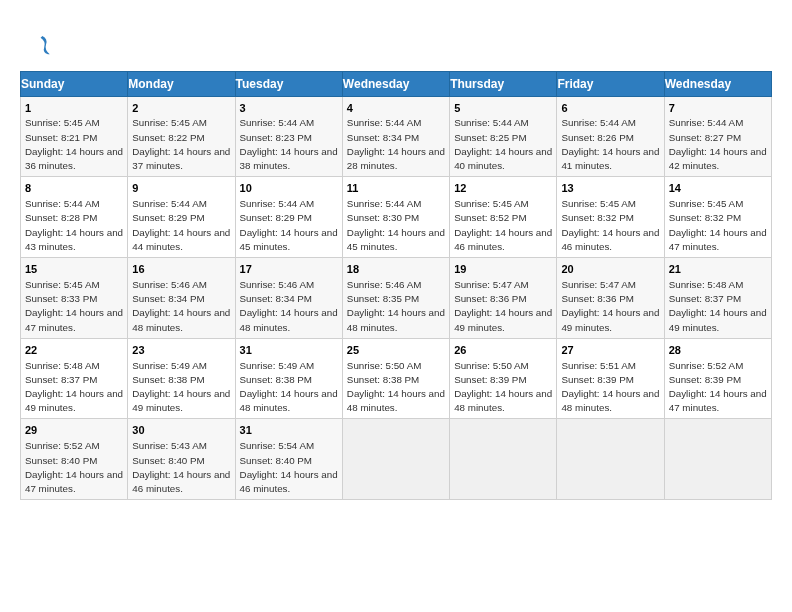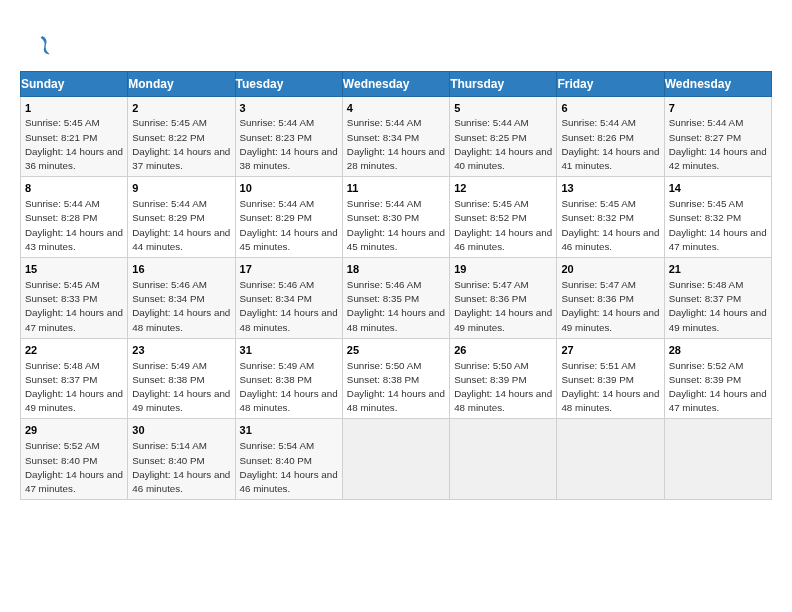--- a/index.html
+++ b/index.html
@@ -160,21 +160,21 @@
           <td><span class="day-num">22</span><span class="day-info">Sunrise: 5:48 AM</span><br><span class="day-info">Sunset: 8:37 PM</span><br><span class="day-info">Daylight: 14 hours and 49 minutes.</span></td>
           <td><span class="day-num">23</span><span class="day-info">Sunrise: 5:49 AM</span><br><span class="day-info">Sunset: 8:38 PM</span><br><span class="day-info">Daylight: 14 hours and 49 minutes.</span></td>
           <td><span class="day-num">31</span><span class="day-info">Sunrise: 5:49 AM</span><br><span class="day-info">Sunset: 8:38 PM</span><br><span class="day-info">Daylight: 14 hours and 48 minutes.</span></td>
           <td><span class="day-num">25</span><span class="day-info">Sunrise: 5:50 AM</span><br><span class="day-info">Sunset: 8:38 PM</span><br><span class="day-info">Daylight: 14 hours and 48 minutes.</span></td>
           <td><span class="day-num">26</span><span class="day-info">Sunrise: 5:50 AM</span><br><span class="day-info">Sunset: 8:39 PM</span><br><span class="day-info">Daylight: 14 hours and 48 minutes.</span></td>
           <td><span class="day-num">27</span><span class="day-info">Sunrise: 5:51 AM</span><br><span class="day-info">Sunset: 8:39 PM</span><br><span class="day-info">Daylight: 14 hours and 48 minutes.</span></td>
           <td><span class="day-num">28</span><span class="day-info">Sunrise: 5:52 AM</span><br><span class="day-info">Sunset: 8:39 PM</span><br><span class="day-info">Daylight: 14 hours and 47 minutes.</span></td>
         </tr>
         <tr>
           <td><span class="day-num">29</span><span class="day-info">Sunrise: 5:52 AM</span><br><span class="day-info">Sunset: 8:40 PM</span><br><span class="day-info">Daylight: 14 hours and 47 minutes.</span></td>
-          <td><span class="day-num">30</span><span class="day-info">Sunrise: 5:14 AM</span><br><span class="day-info">Sunset: 8:40 PM</span><br><span class="day-info">Daylight: 14 hours and 46 minutes.</span></td>
+          <td><span class="day-num">30</span><span class="day-info">Sunrise: 5:43 AM</span><br><span class="day-info">Sunset: 8:40 PM</span><br><span class="day-info">Daylight: 14 hours and 46 minutes.</span></td>
           <td><span class="day-num">31</span><span class="day-info">Sunrise: 5:54 AM</span><br><span class="day-info">Sunset: 8:40 PM</span><br><span class="day-info">Daylight: 14 hours and 46 minutes.</span></td>
           <td class="empty-cell"></td>
           <td class="empty-cell"></td>
           <td class="empty-cell"></td>
           <td class="empty-cell"></td>
         </tr>
       </tbody>
   </table>
 </div>
 

